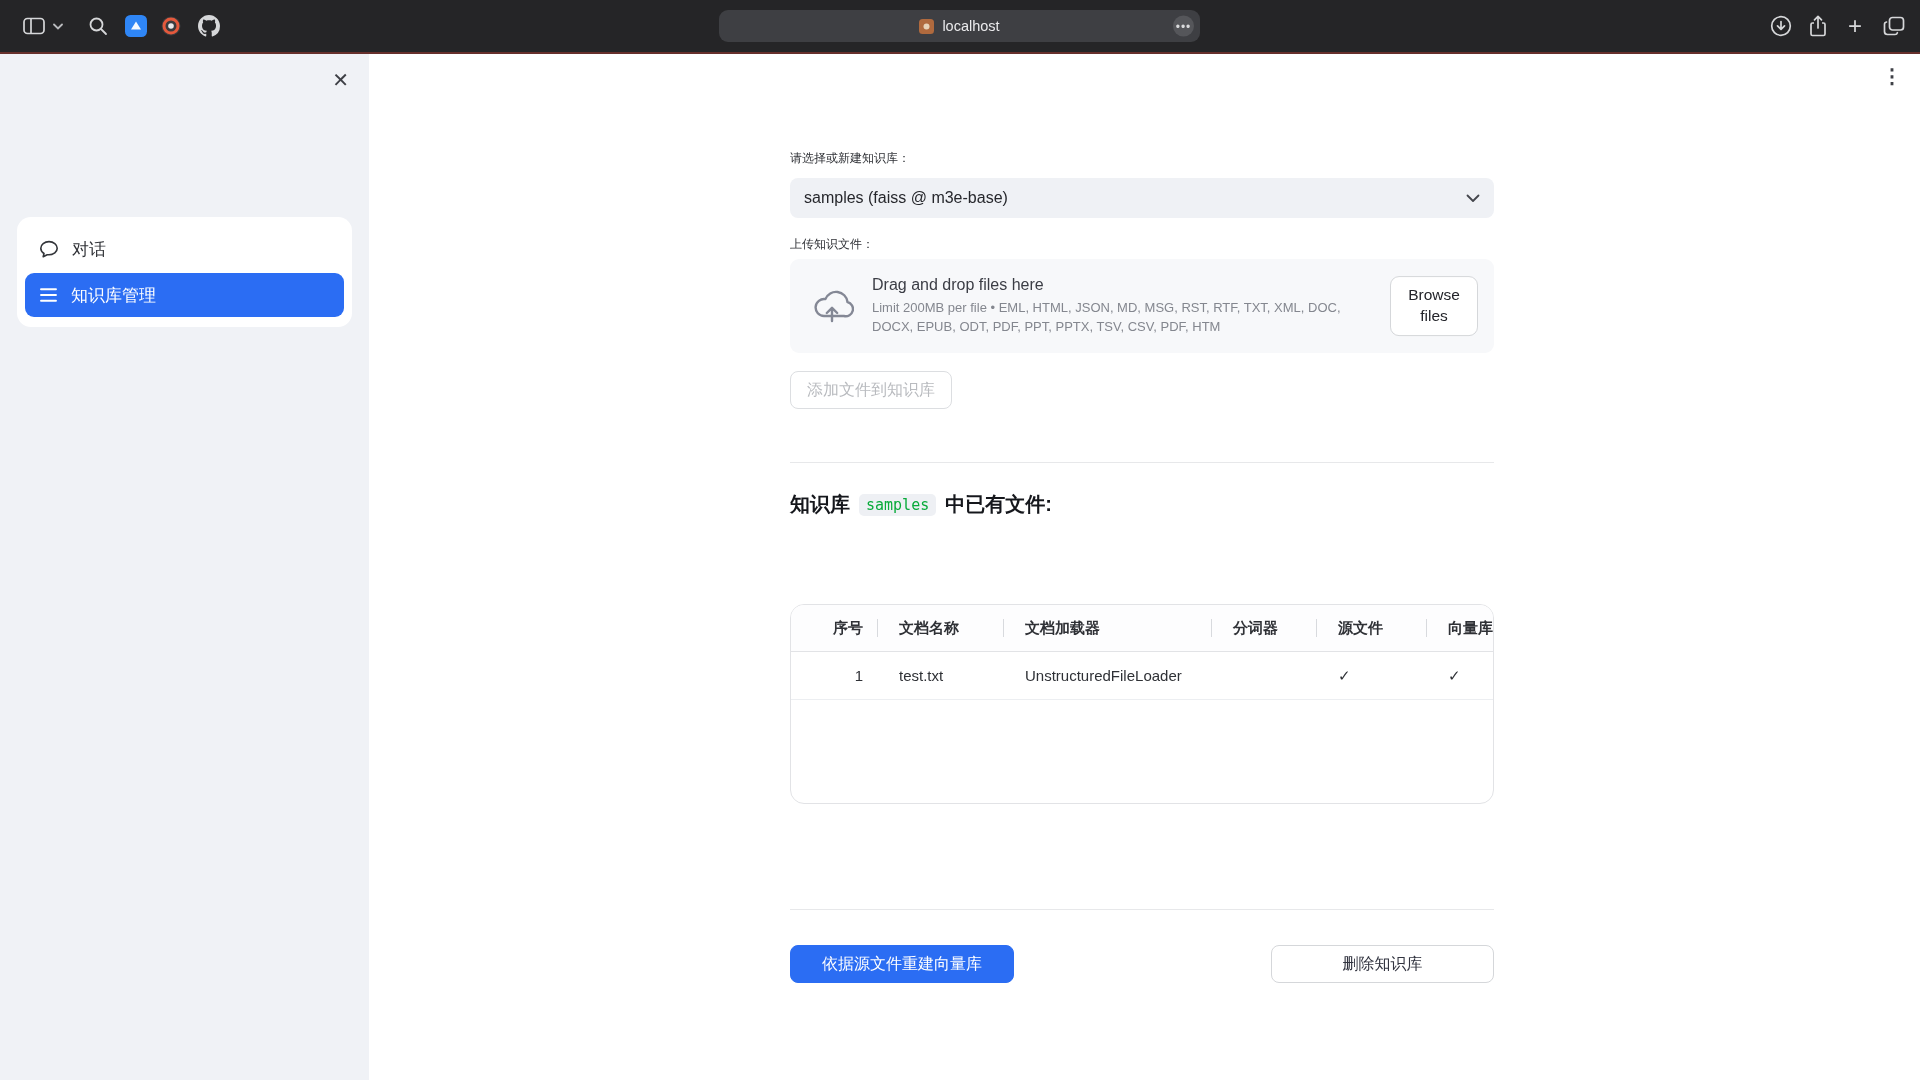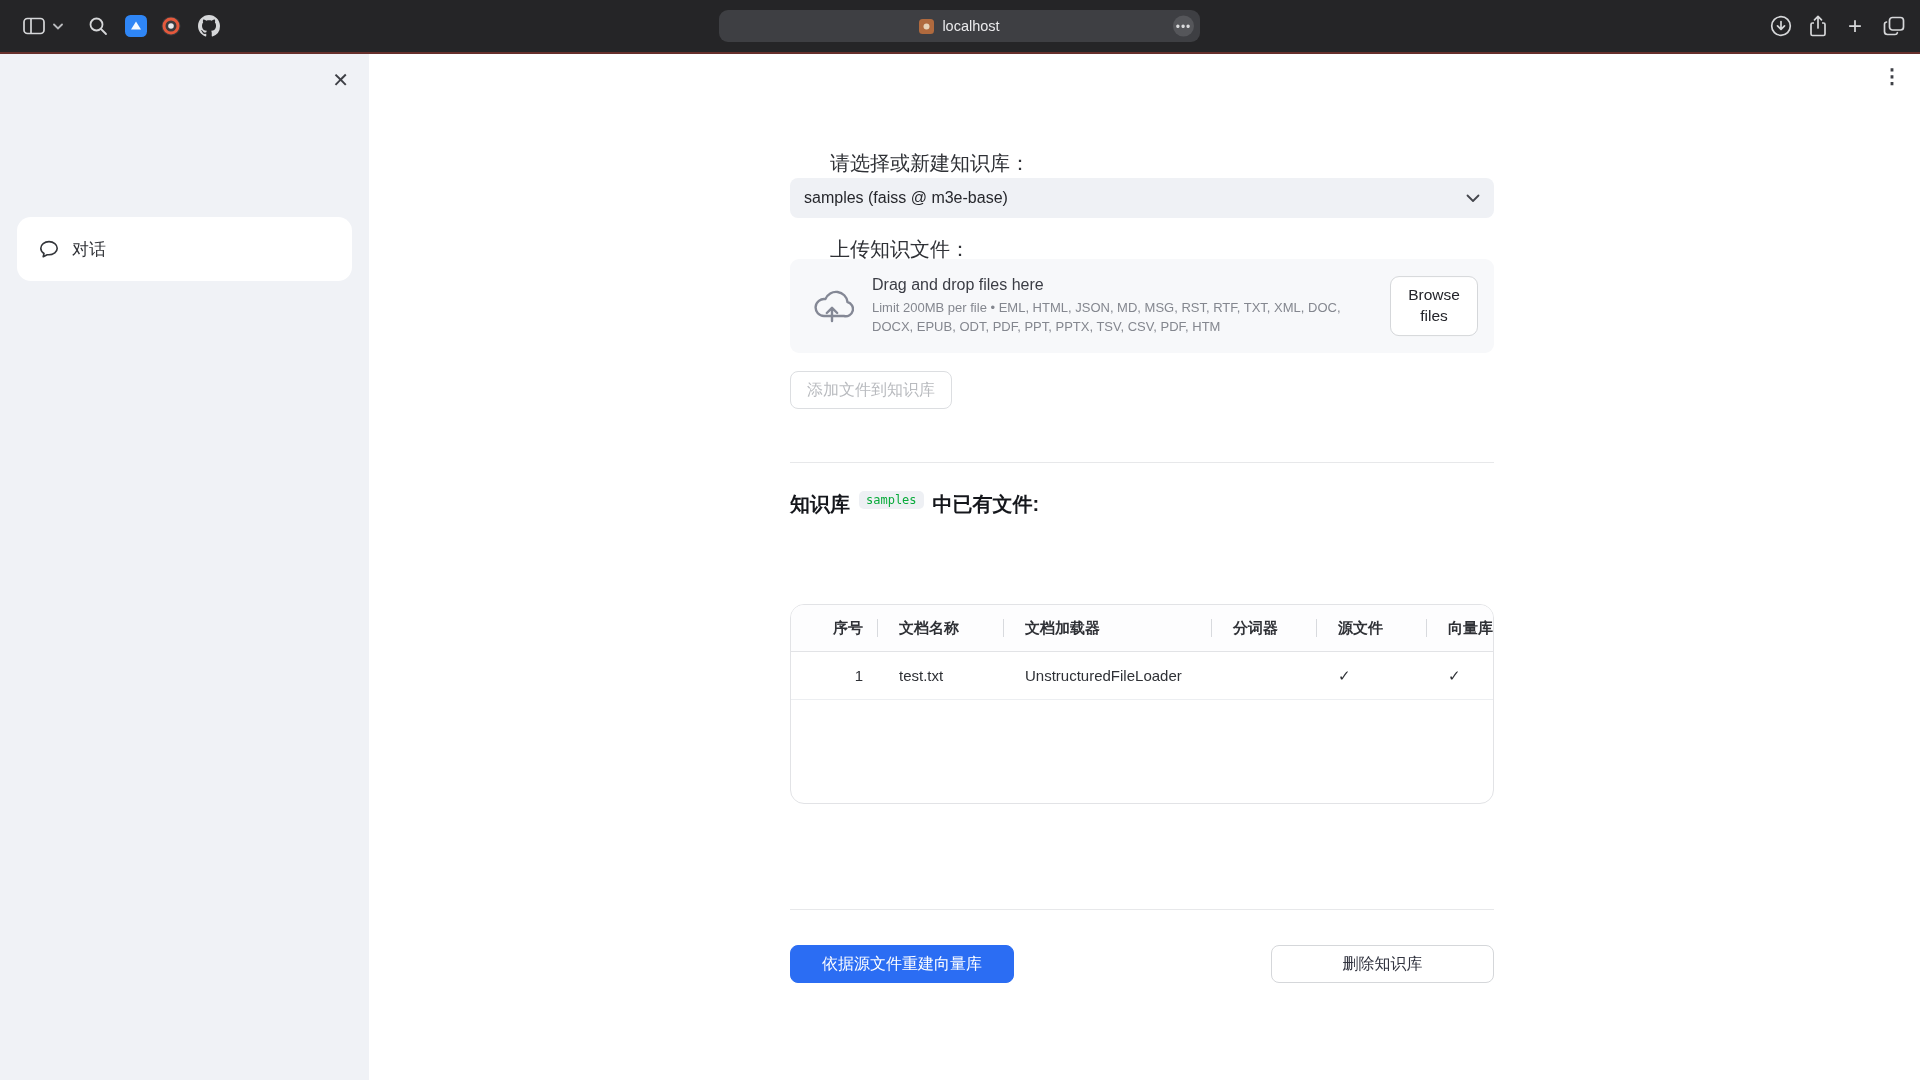--- a/index.html
+++ b/index.html
@@ -38,21 +38,21 @@
   .nav-item { height:44px; display:flex; align-items:center; gap:13px; padding:0 14px; border-radius:9px; font-size:17px; color:#2f3136; cursor:pointer; }
   .nav-item + .nav-item { margin-top:2px; }
   .nav-item.active { background:#2b6df3; color:#fff; }
 
   
   .main { position:absolute; left:369px; top:0; right:0; bottom:0; background:#fff; }
   .kebab { position:absolute; top:12px; right:18px; font-size:20px; font-weight:bold; color:#3f4147; cursor:pointer; line-height:1; }
   .content { position:absolute; left:421px; top:0; width:704px; height:100%; }
   .content > * { position:absolute; left:0; }
 
-  .field-label { font-size:20px; color:#2f3136;margin-left:40px; }
+  .field-label { font-size:12px; color:#2f3136; }
   .lbl1 { top:96px; }
   .lbl2 { top:182px; }
 
   .select {
     top:124px; width:704px; height:40px; background:#eff1f5; border-radius:8px;
     display:flex; align-items:center; padding:0 44px 0 14px; font-size:16px; color:#26272c; cursor:pointer;
   }
   .select .chev { position:absolute; right:14px; top:16px; }
 
   .uploader {
@@ -74,23 +74,23 @@
   }
   .btn.disabled { color:#b9bbbf; border-color:#dcdee1; cursor:default; }
   .btn.primary { background:#2b6df3; border-color:#2b6df3; color:#fff; }
 
   .add-btn { top:317px; display:inline-flex; }
 
   .hr { width:704px; height:1px; background:#e7e8ea; }
   .hr1 { top:408px; }
   .hr2 { top:855px; }
 
-  .heading { top:437px; display:flex; align-items:flex-start; gap:9px; font-size:20px; font-weight:700; color:#15171c; }
+  .heading { top:437px; display:flex; align-items:center; gap:9px; font-size:20px; font-weight:700; color:#15171c; }
   .heading code {
-    font-family:"DejaVu Sans Mono", monospace; font-size:12px; font-weight:normal;
+    font-family:"DejaVu Sans Mono", monospace; font-size:15px; font-weight:normal;
     color:#09ab3b; background:#eef0f4; padding:2px 7px; border-radius:5px;
   }
 
   .info {
     top:477px; width:704px; height:54px; background:#e8f1fb; border-radius:9px;
     display:flex; align-items:center; padding:0 20px; color:#1a5fb0; font-size:16.5px; font-weight:600;
   }
 
   .table { top:550px; width:704px; height:200px; border:1px solid #e2e3e6; border-radius:14px; background:#fff; overflow:hidden; }
   .t-head, .t-row { display:grid; grid-template-columns:86px 126px 208px 105px 110px 1fr; }
@@ -192,20 +192,32 @@
 
 
     <div class="nav-card">
       <div class="nav-item">
         <span>
           <svg width="20" height="20" viewBox="0 0 20 20">
               <path d="M10 2.6 c-4.6 0-8.2 2.9-8.2 6.6 0 2.2 1.3 4.1 3.2 5.3 L4.2 17.7 8.2 15.7 c.6.1 1.2.1 1.8.1 4.6 0 8.2-2.9 8.2-6.6 S14.6 2.6 10 2.6 Z" stroke="#33353a" stroke-width="1.6" fill="none" stroke-linejoin="round"></path>
             </svg>
         </span>
         <span>对话</span>
+      </div>
+      <div class="nav-item active">
+        <span>
+          <svg width="19" height="16" viewBox="0 0 19 16">
+              <g stroke="#ffffff" stroke-width="1.9" stroke-linecap="round">
+                <line x1="2" y1="2.2" x2="17" y2="2.2"></line>
+                <line x1="2" y1="8" x2="17" y2="8"></line>
+                <line x1="2" y1="13.8" x2="17" y2="13.8"></line>
+              </g>
+            </svg>
+        </span>
+        <span>知识库管理</span>
       </div>
     </div>
   </div>
 
   <div class="main">
     <div class="kebab">⋮</div>
 
     <div class="content">
 
       <div class="field-label lbl1">请选择或新建知识库：</div>

